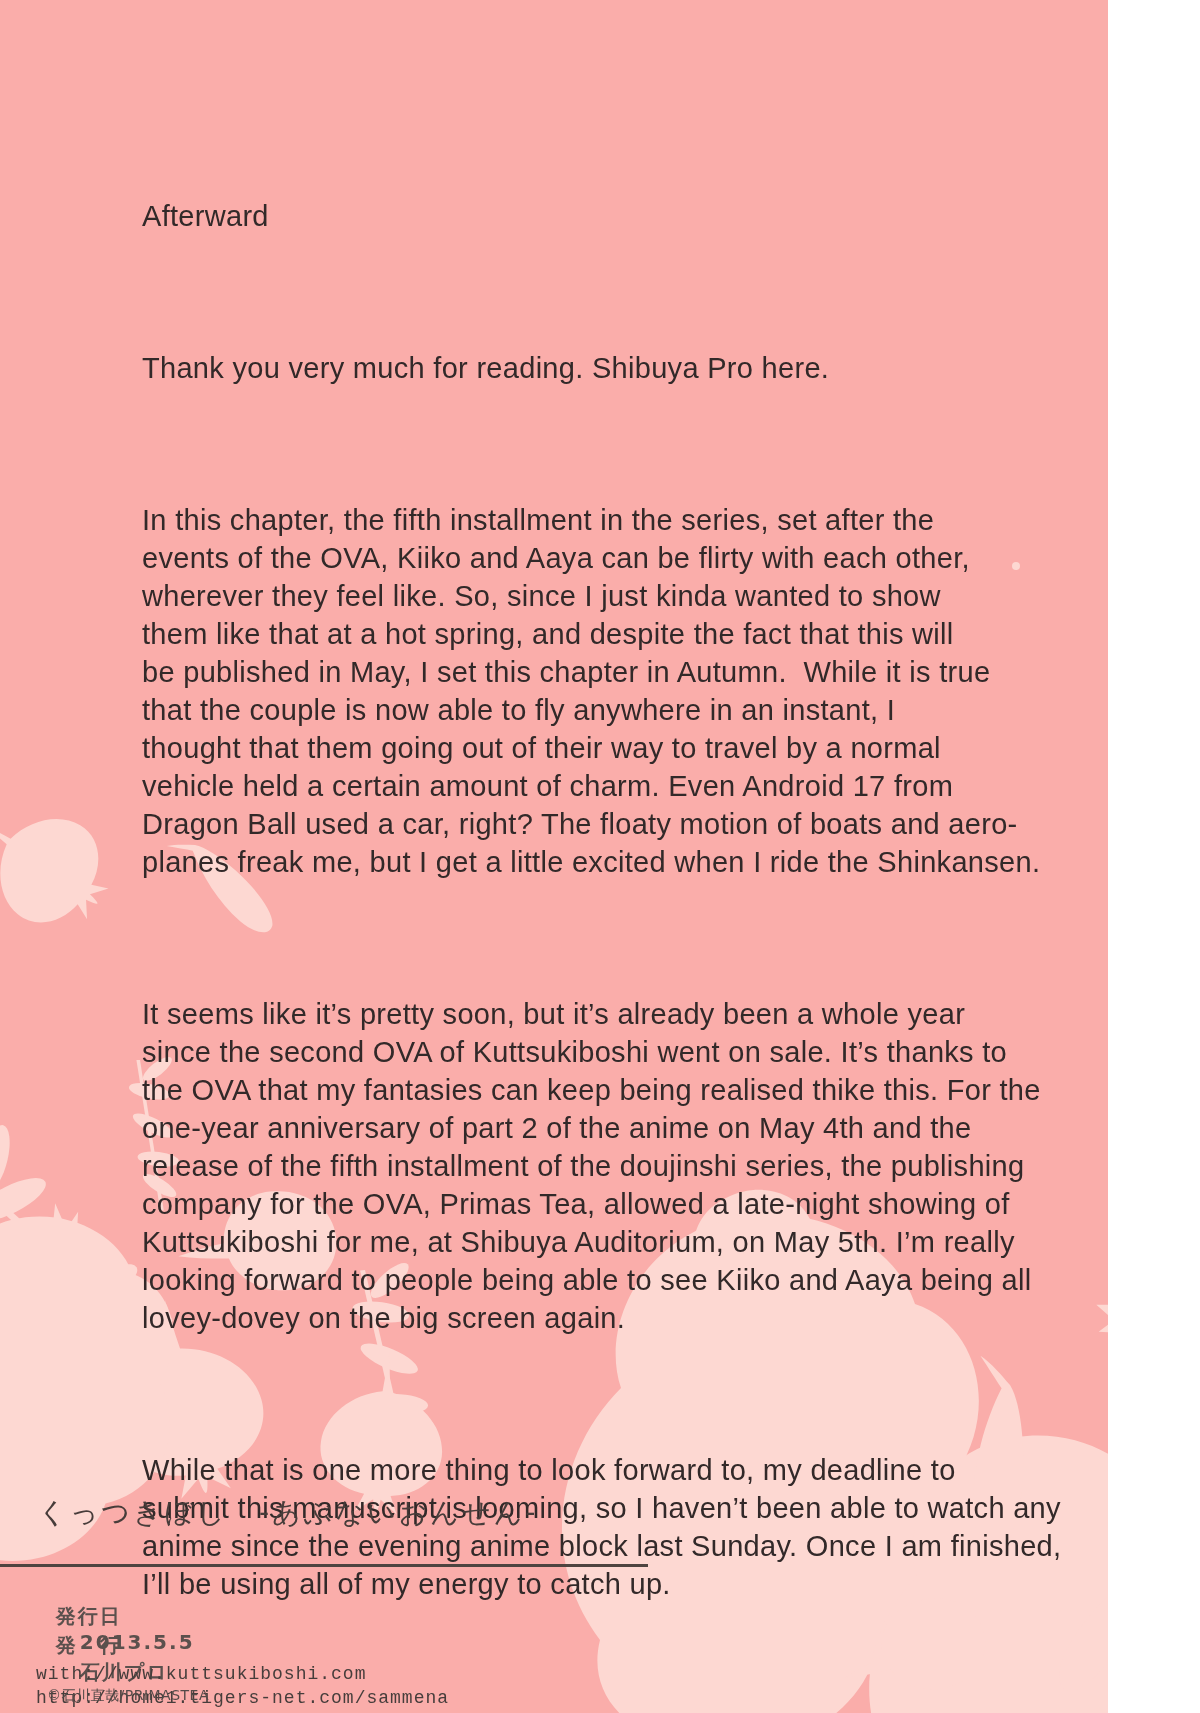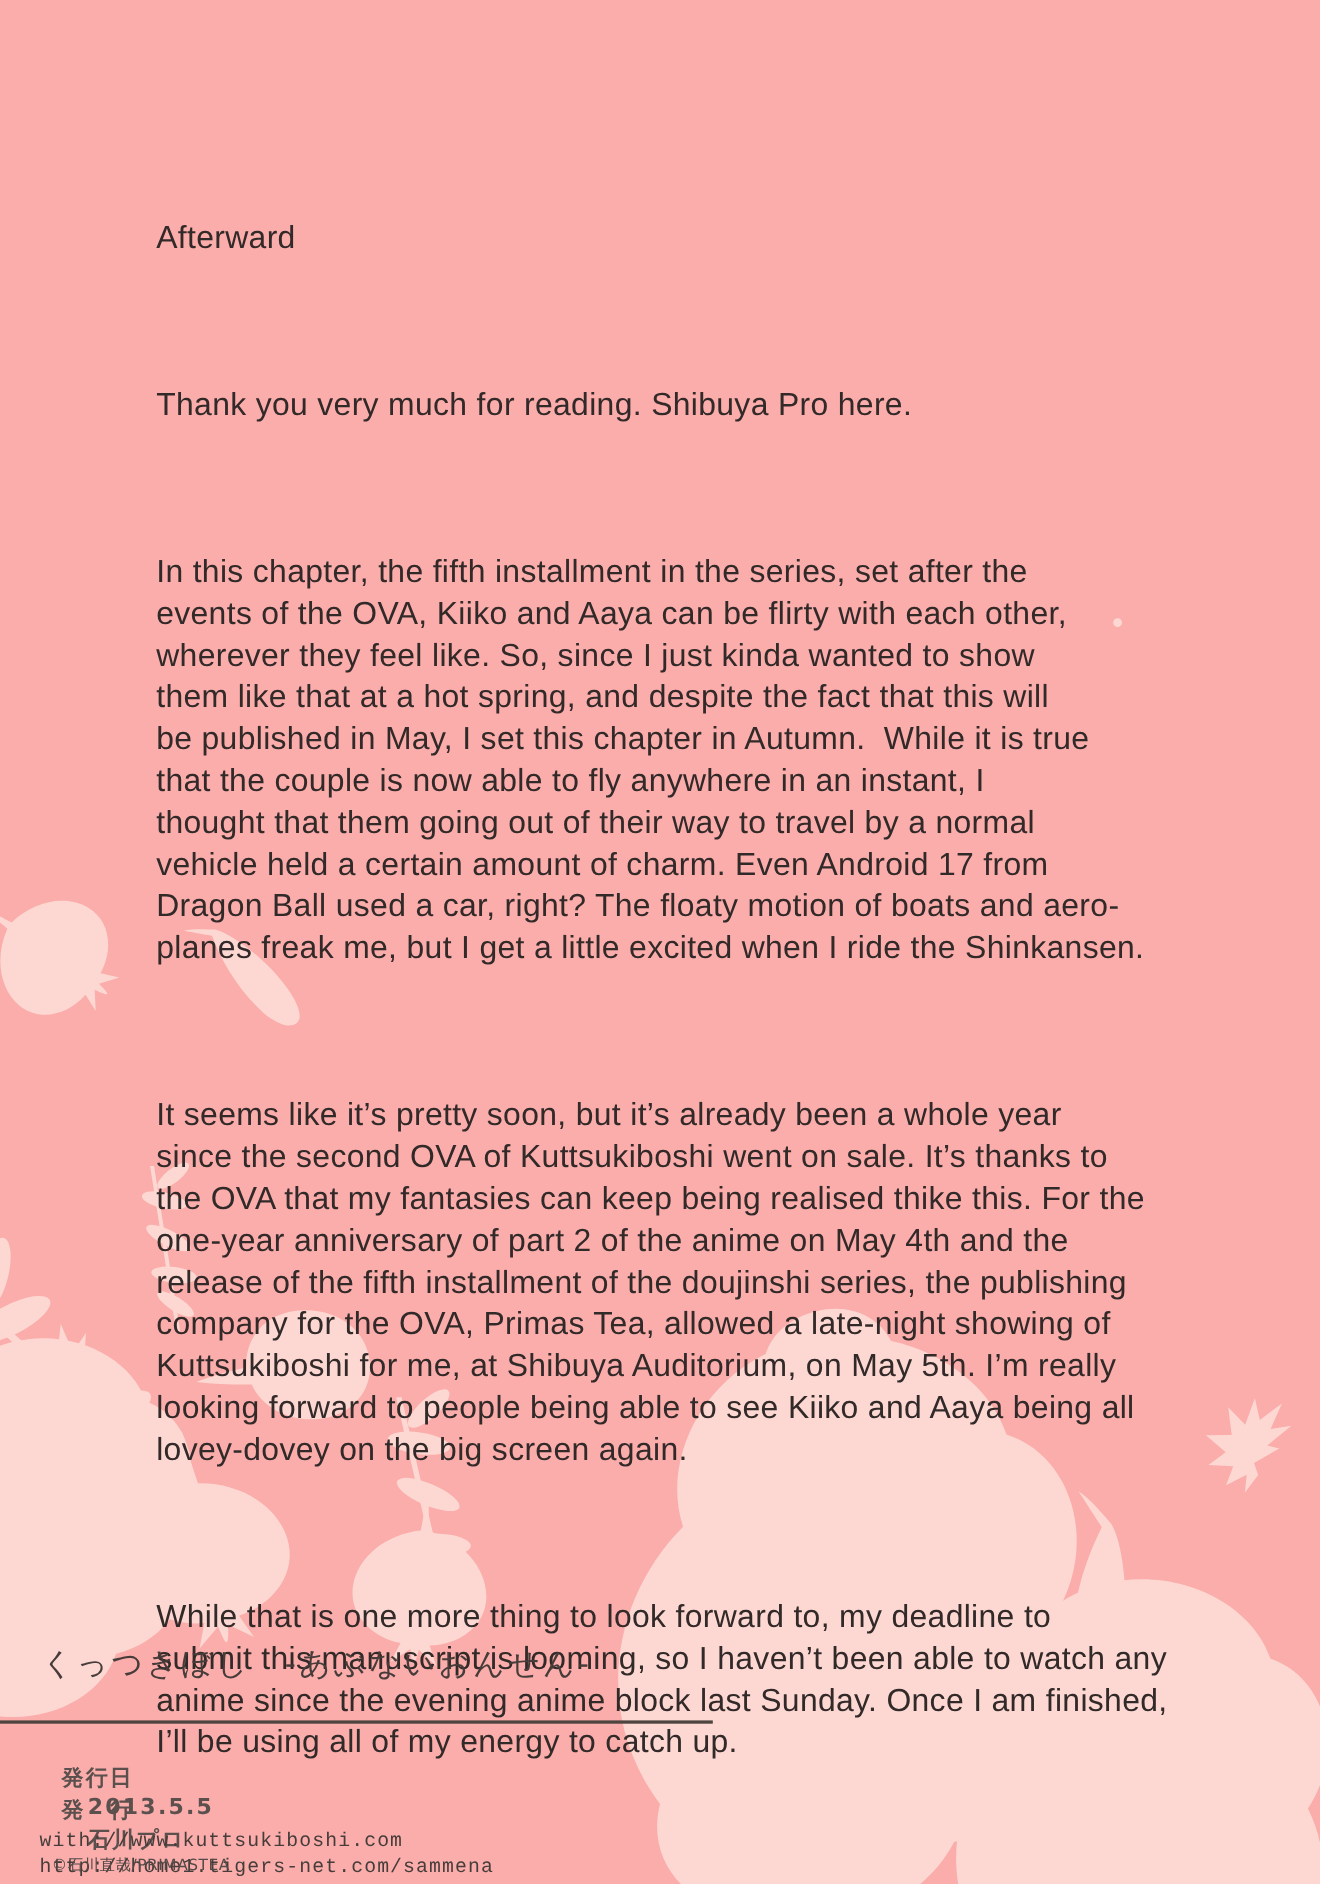--- a/index.html
+++ b/index.html
@@ -1,18 +1,18 @@
 <!DOCTYPE html>
 <html style="--color-bg: #faadaa; --color-leaf: #fdd8d2; --color-body-text: #322929; --color-title-text: #473c3a; --color-meta-text: #5b504d; --color-url-text: #463d3b; --color-copyright-text: #544a48; --color-rule: #4e4440;"><head>
 <meta charset="utf-8">
 <style>
   html, body { margin: 0; padding: 0; }
   .page {
     position: relative;
-    width: 1200px;
+    width: 1108px;
     height: 1713px;
     background: var(--color-bg, #faadaa);
     overflow: hidden;
     font-family: "Liberation Sans", sans-serif;
   }
   svg.leaves {
     position: absolute;
     left: 0; top: 0;
     width: 1200px; height: 1713px;
   }

